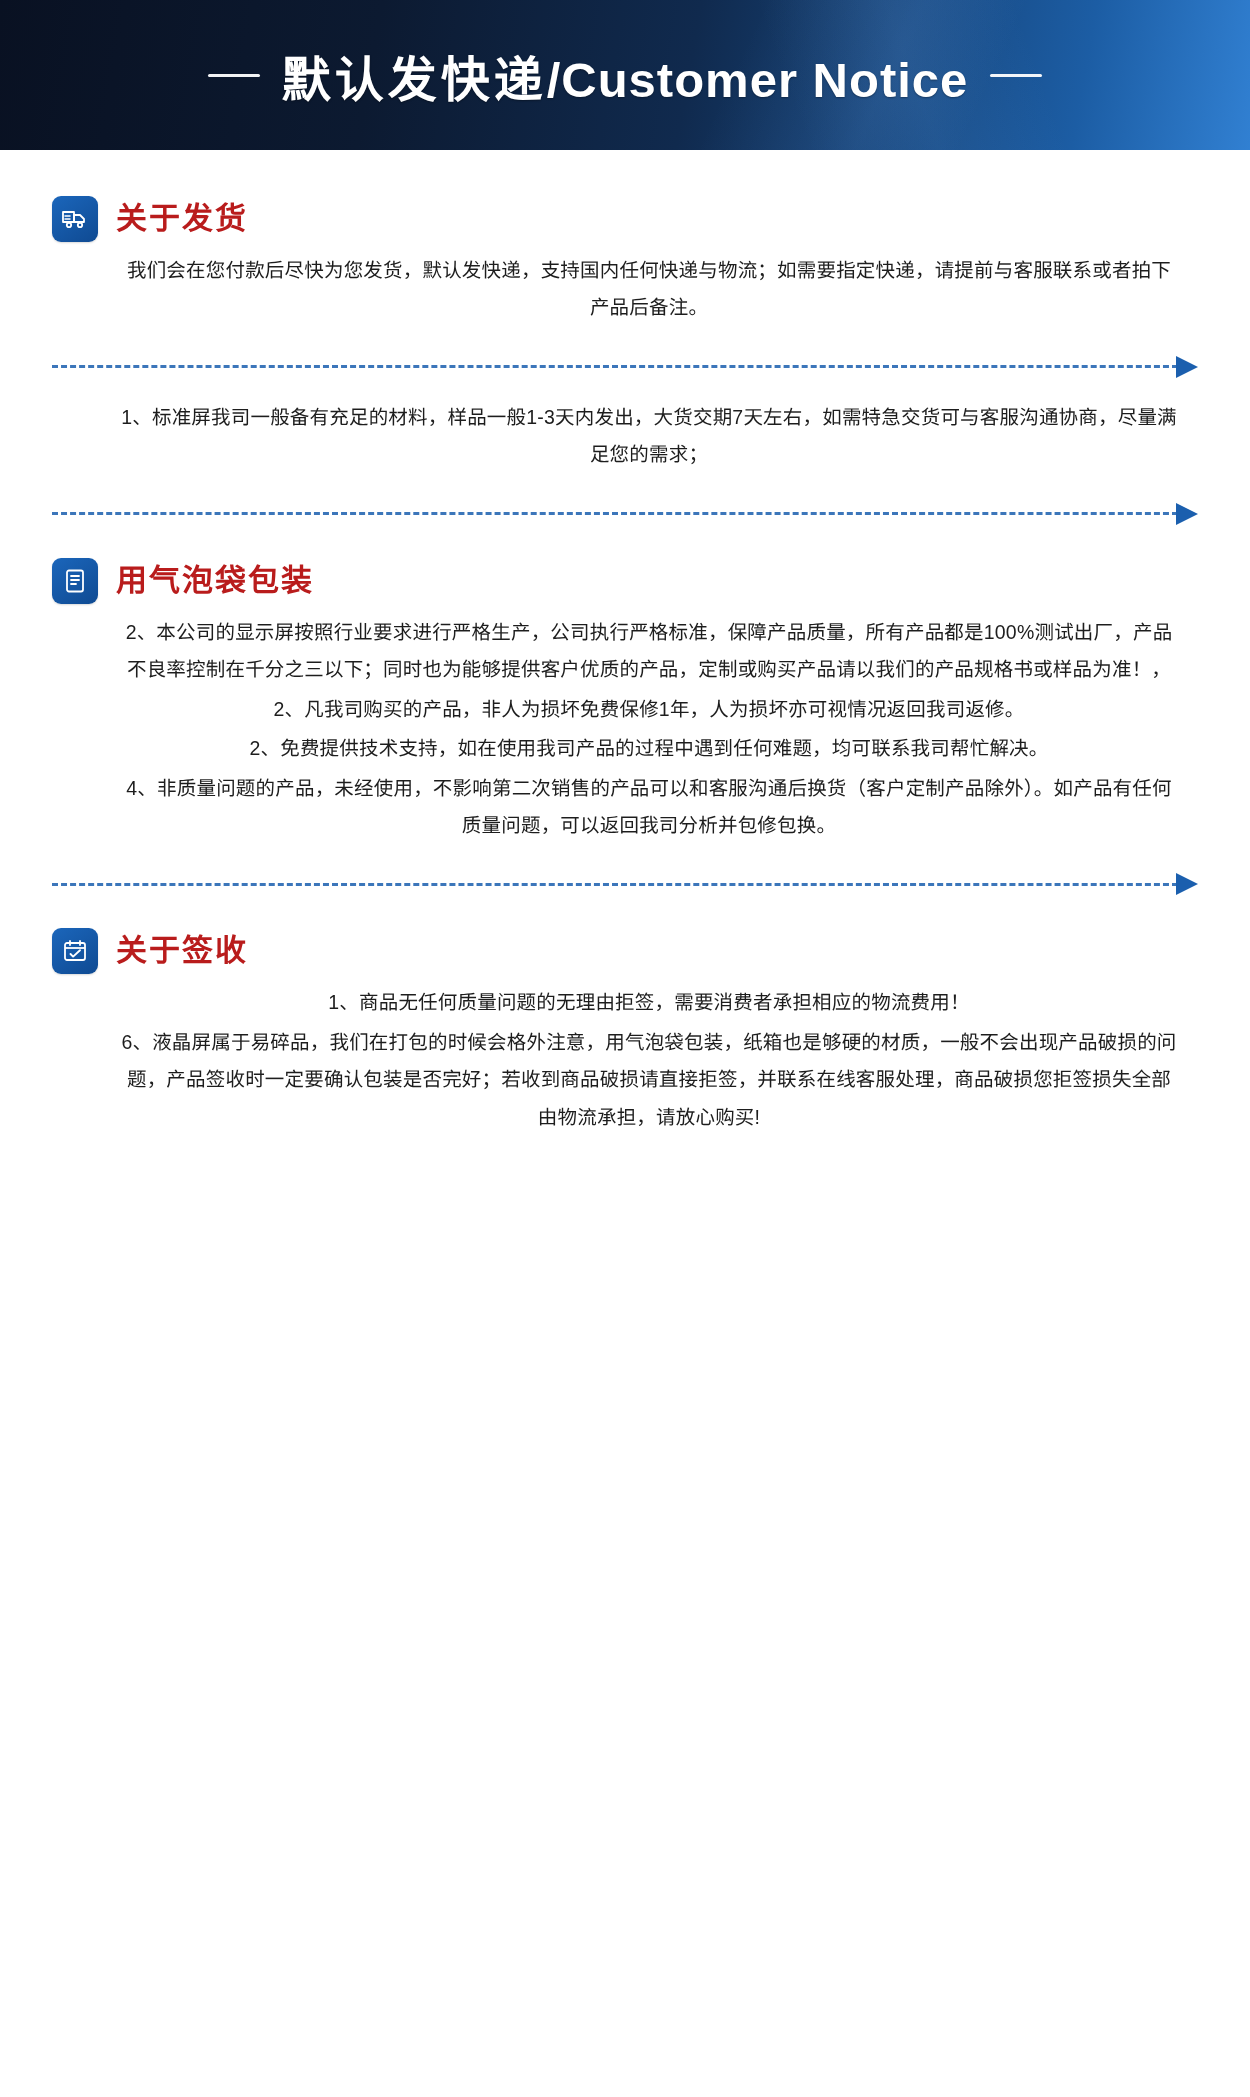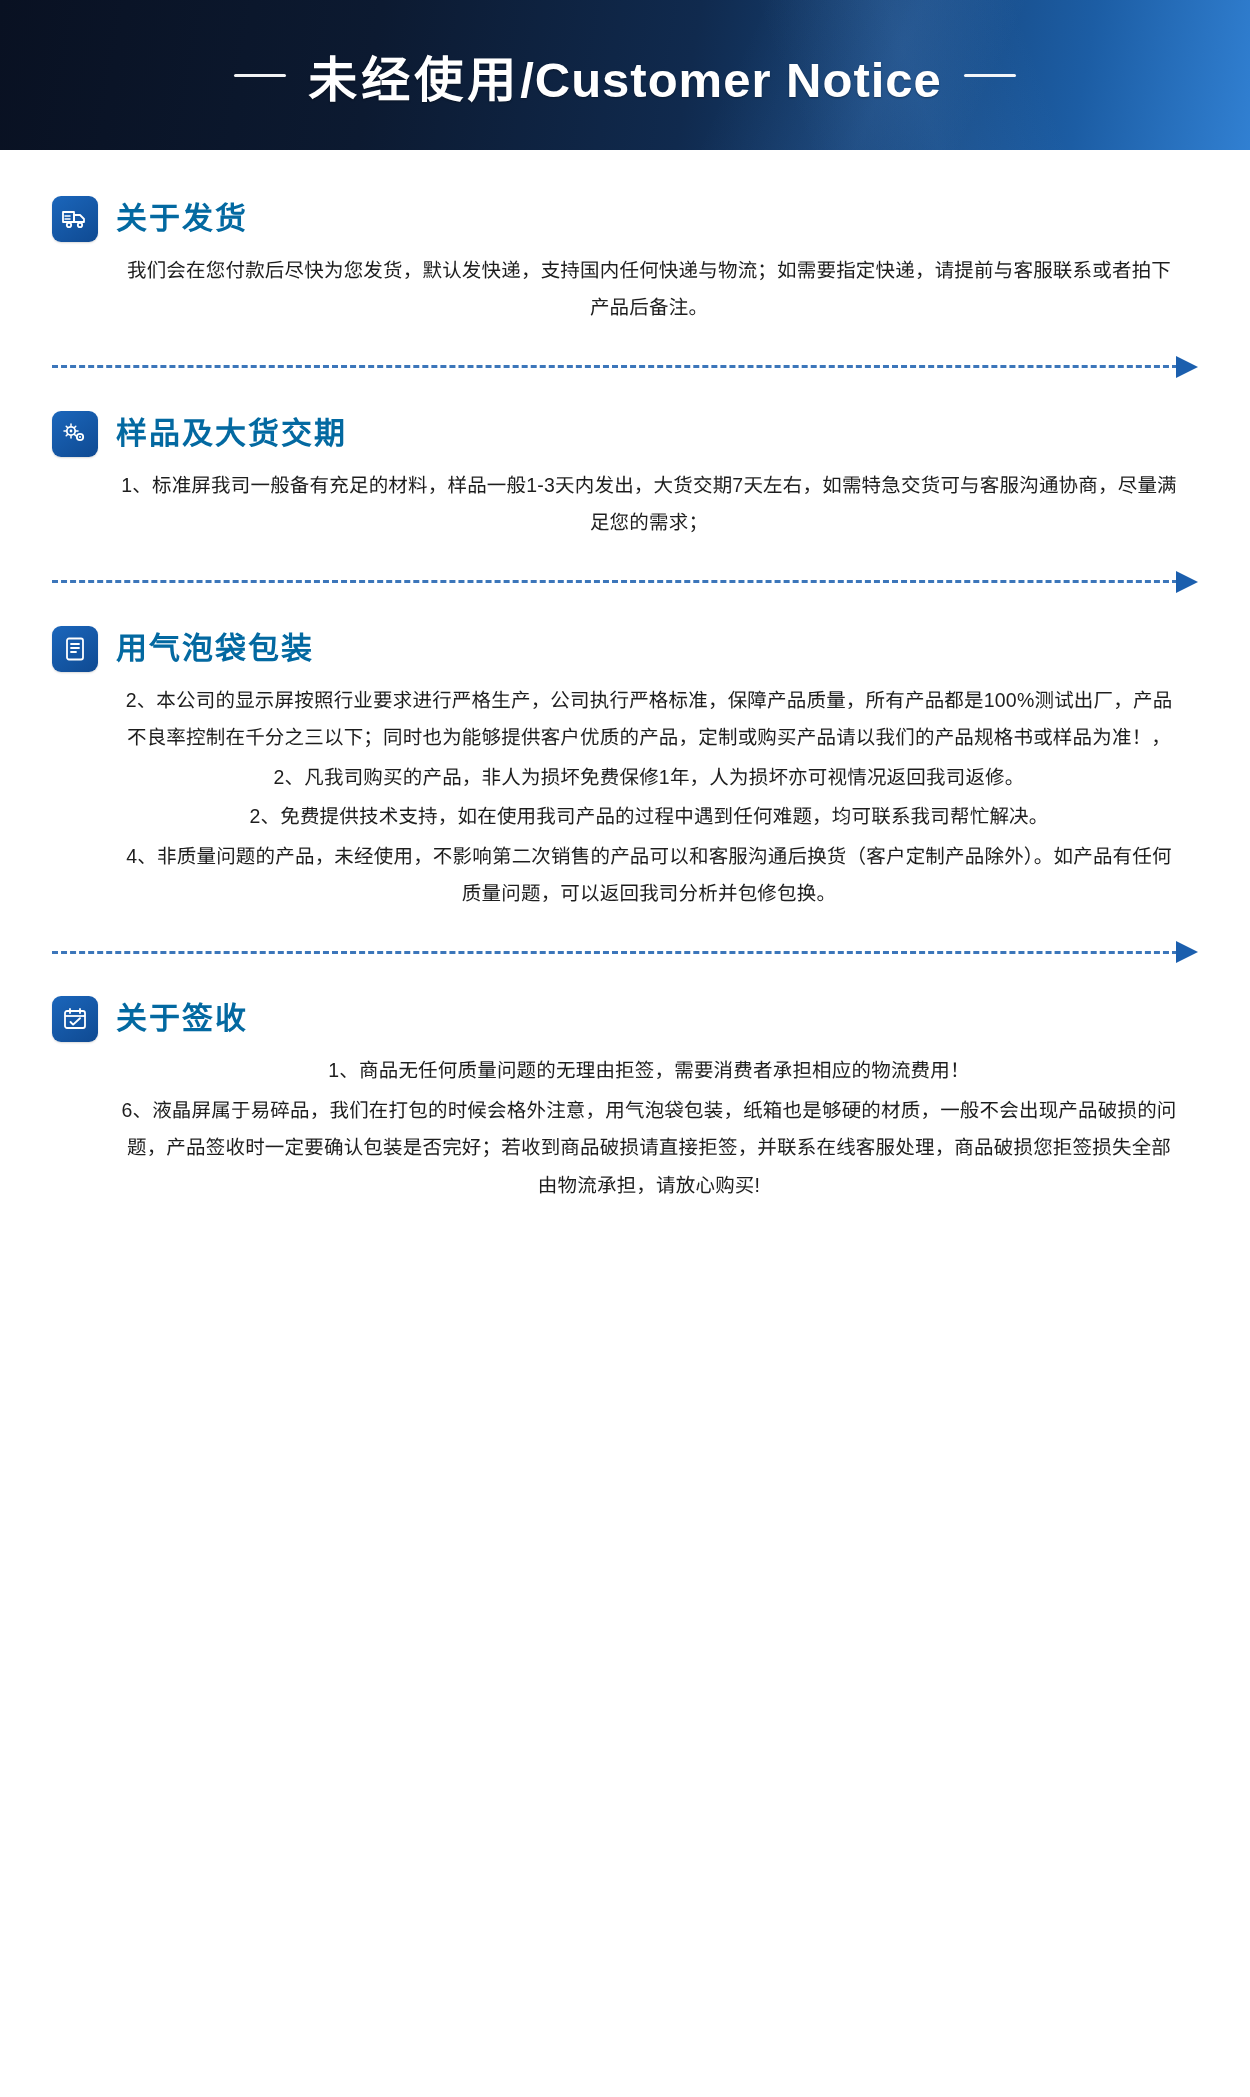--- a/index.html
+++ b/index.html
@@ -88,21 +88,21 @@
     background: #1559a8;
     background: linear-gradient(145deg, #1b66bb, #0f4a92);
     display: flex;
     align-items: center;
     justify-content: center;
     color: #ffffff;
     box-shadow: 0 1px 2px rgba(0,0,0,.15);
   }
   .sec-icon svg { display: block; }
   .sec-title {
-    color: #0369a1;
+    color: #b91c1c;
     font-size: 31px;
     font-weight: bold;
     letter-spacing: 2px;
     line-height: 1.1;
   }
   .sec-body {
     padding-left: 66px;
     padding-right: 18px;
   }
   .para {
@@ -140,21 +140,21 @@
 </style>
 </head>
 <body>
 
 <div class="page">
 
   <div class="banner">
     <div class="banner-inner">
       <span class="rule"></span>
       <div class="banner-title">
-        <span class="cn">未经使用</span><span class="slash">/</span><span class="en">Customer Notice</span>
+        <span class="cn">默认发快递</span><span class="slash">/</span><span class="en">Customer Notice</span>
       </div>
       <span class="rule"></span>
     </div>
   </div>
 
   <div class="content">
 
     <div class="section">
       <div class="sec-head">
         <div class="sec-icon">
@@ -172,32 +172,20 @@
         <p class="para">我们会在您付款后尽快为您发货，默认发快递，支持国内任何快递与物流；如需要指定快递，请提前与客服联系或者拍下产品后备注。</p>
       </div>
     </div>
 
     <div class="divider">
       <span class="dash"></span>
       <span class="arrow"></span>
     </div>
 
     <div class="section">
-      <div class="sec-head">
-        <div class="sec-icon">
-          <svg width="28" height="28" viewBox="0 0 28 28" fill="none" aria-hidden="true">
-            <circle cx="10" cy="11" r="4.2" stroke="#fff" stroke-width="1.8"></circle>
-            <circle cx="10" cy="11" r="1.4" fill="#fff"></circle>
-            <circle cx="19" cy="17" r="3.2" stroke="#fff" stroke-width="1.8"></circle>
-            <circle cx="19" cy="17" r="1.1" fill="#fff"></circle>
-            <path d="M10 4v2M10 16v2M3 11h2M15 11h2M5.2 6.2l1.4 1.4M13.4 14.4l1.4 1.4M14.8 6.2l-1.4 1.4M6.6 14.4l-1.4 1.4" stroke="#fff" stroke-width="1.5" stroke-linecap="round"></path>
-          </svg>
-        </div>
-        <div class="sec-title">样品及大货交期</div>
-      </div>
       <div class="sec-body">
         <p class="para">1、标准屏我司一般备有充足的材料，样品一般1-3天内发出，大货交期7天左右，如需特急交货可与客服沟通协商，尽量满足您的需求；</p>
       </div>
     </div>
 
     <div class="divider">
       <span class="dash"></span>
       <span class="arrow"></span>
     </div>
 

